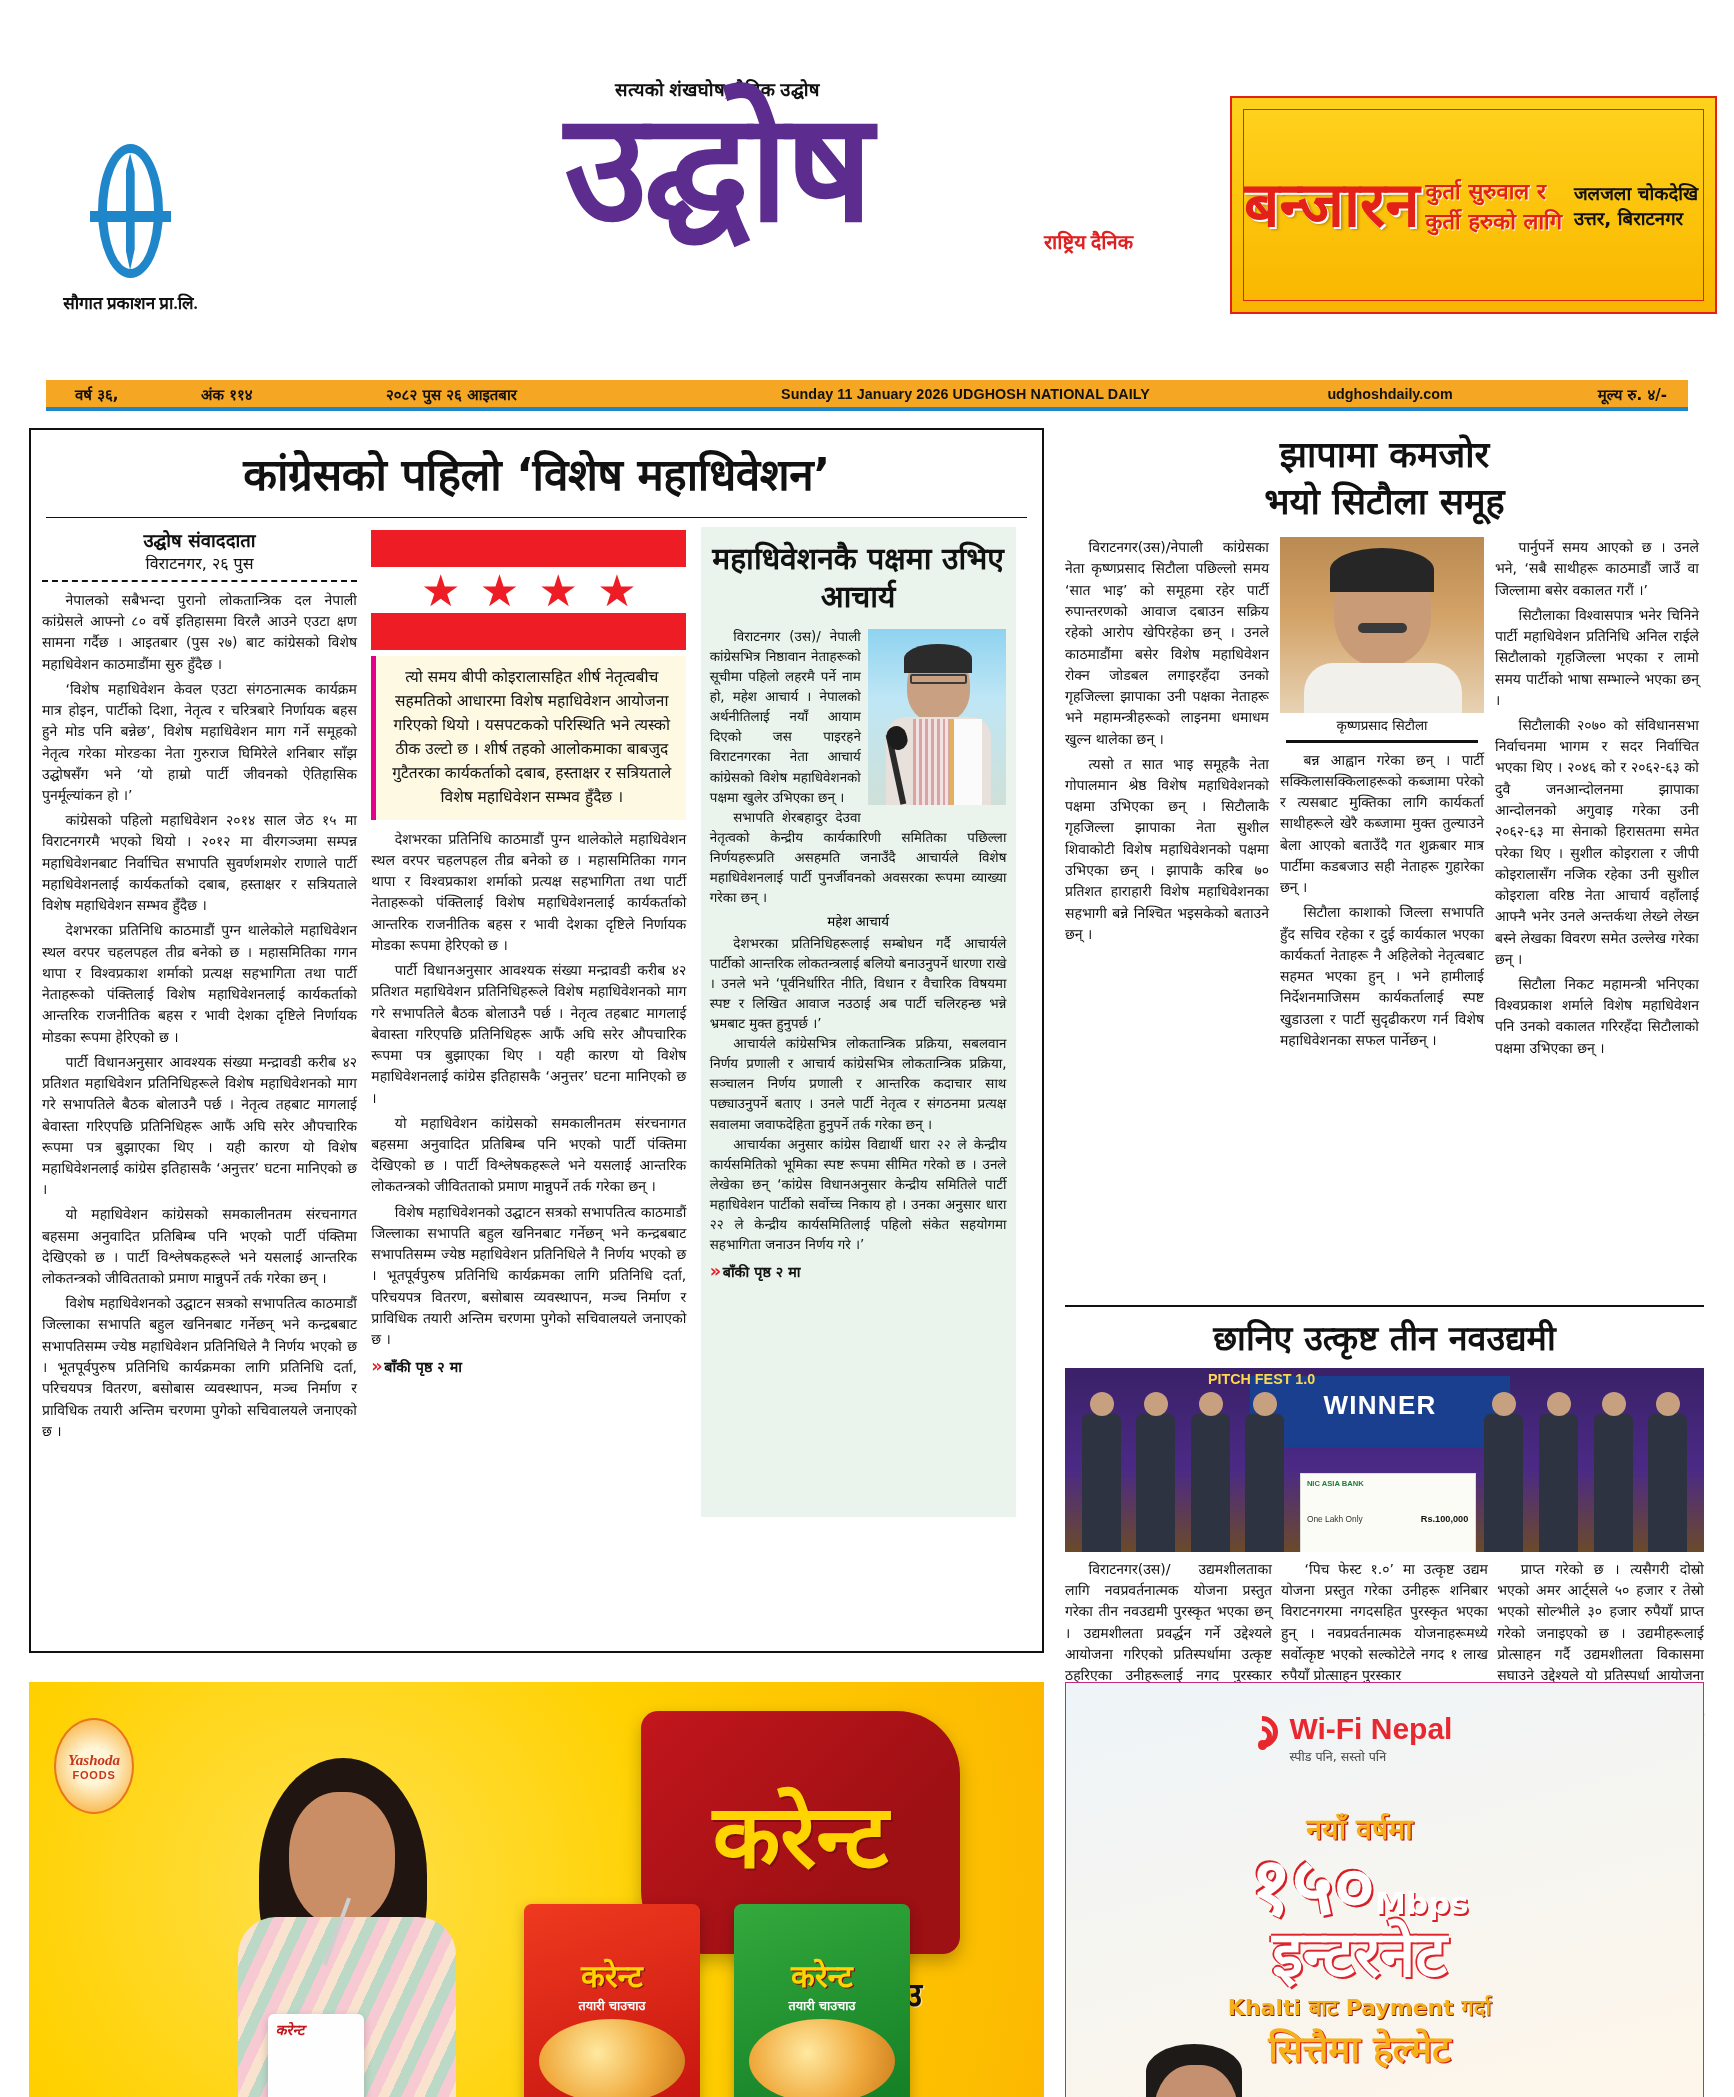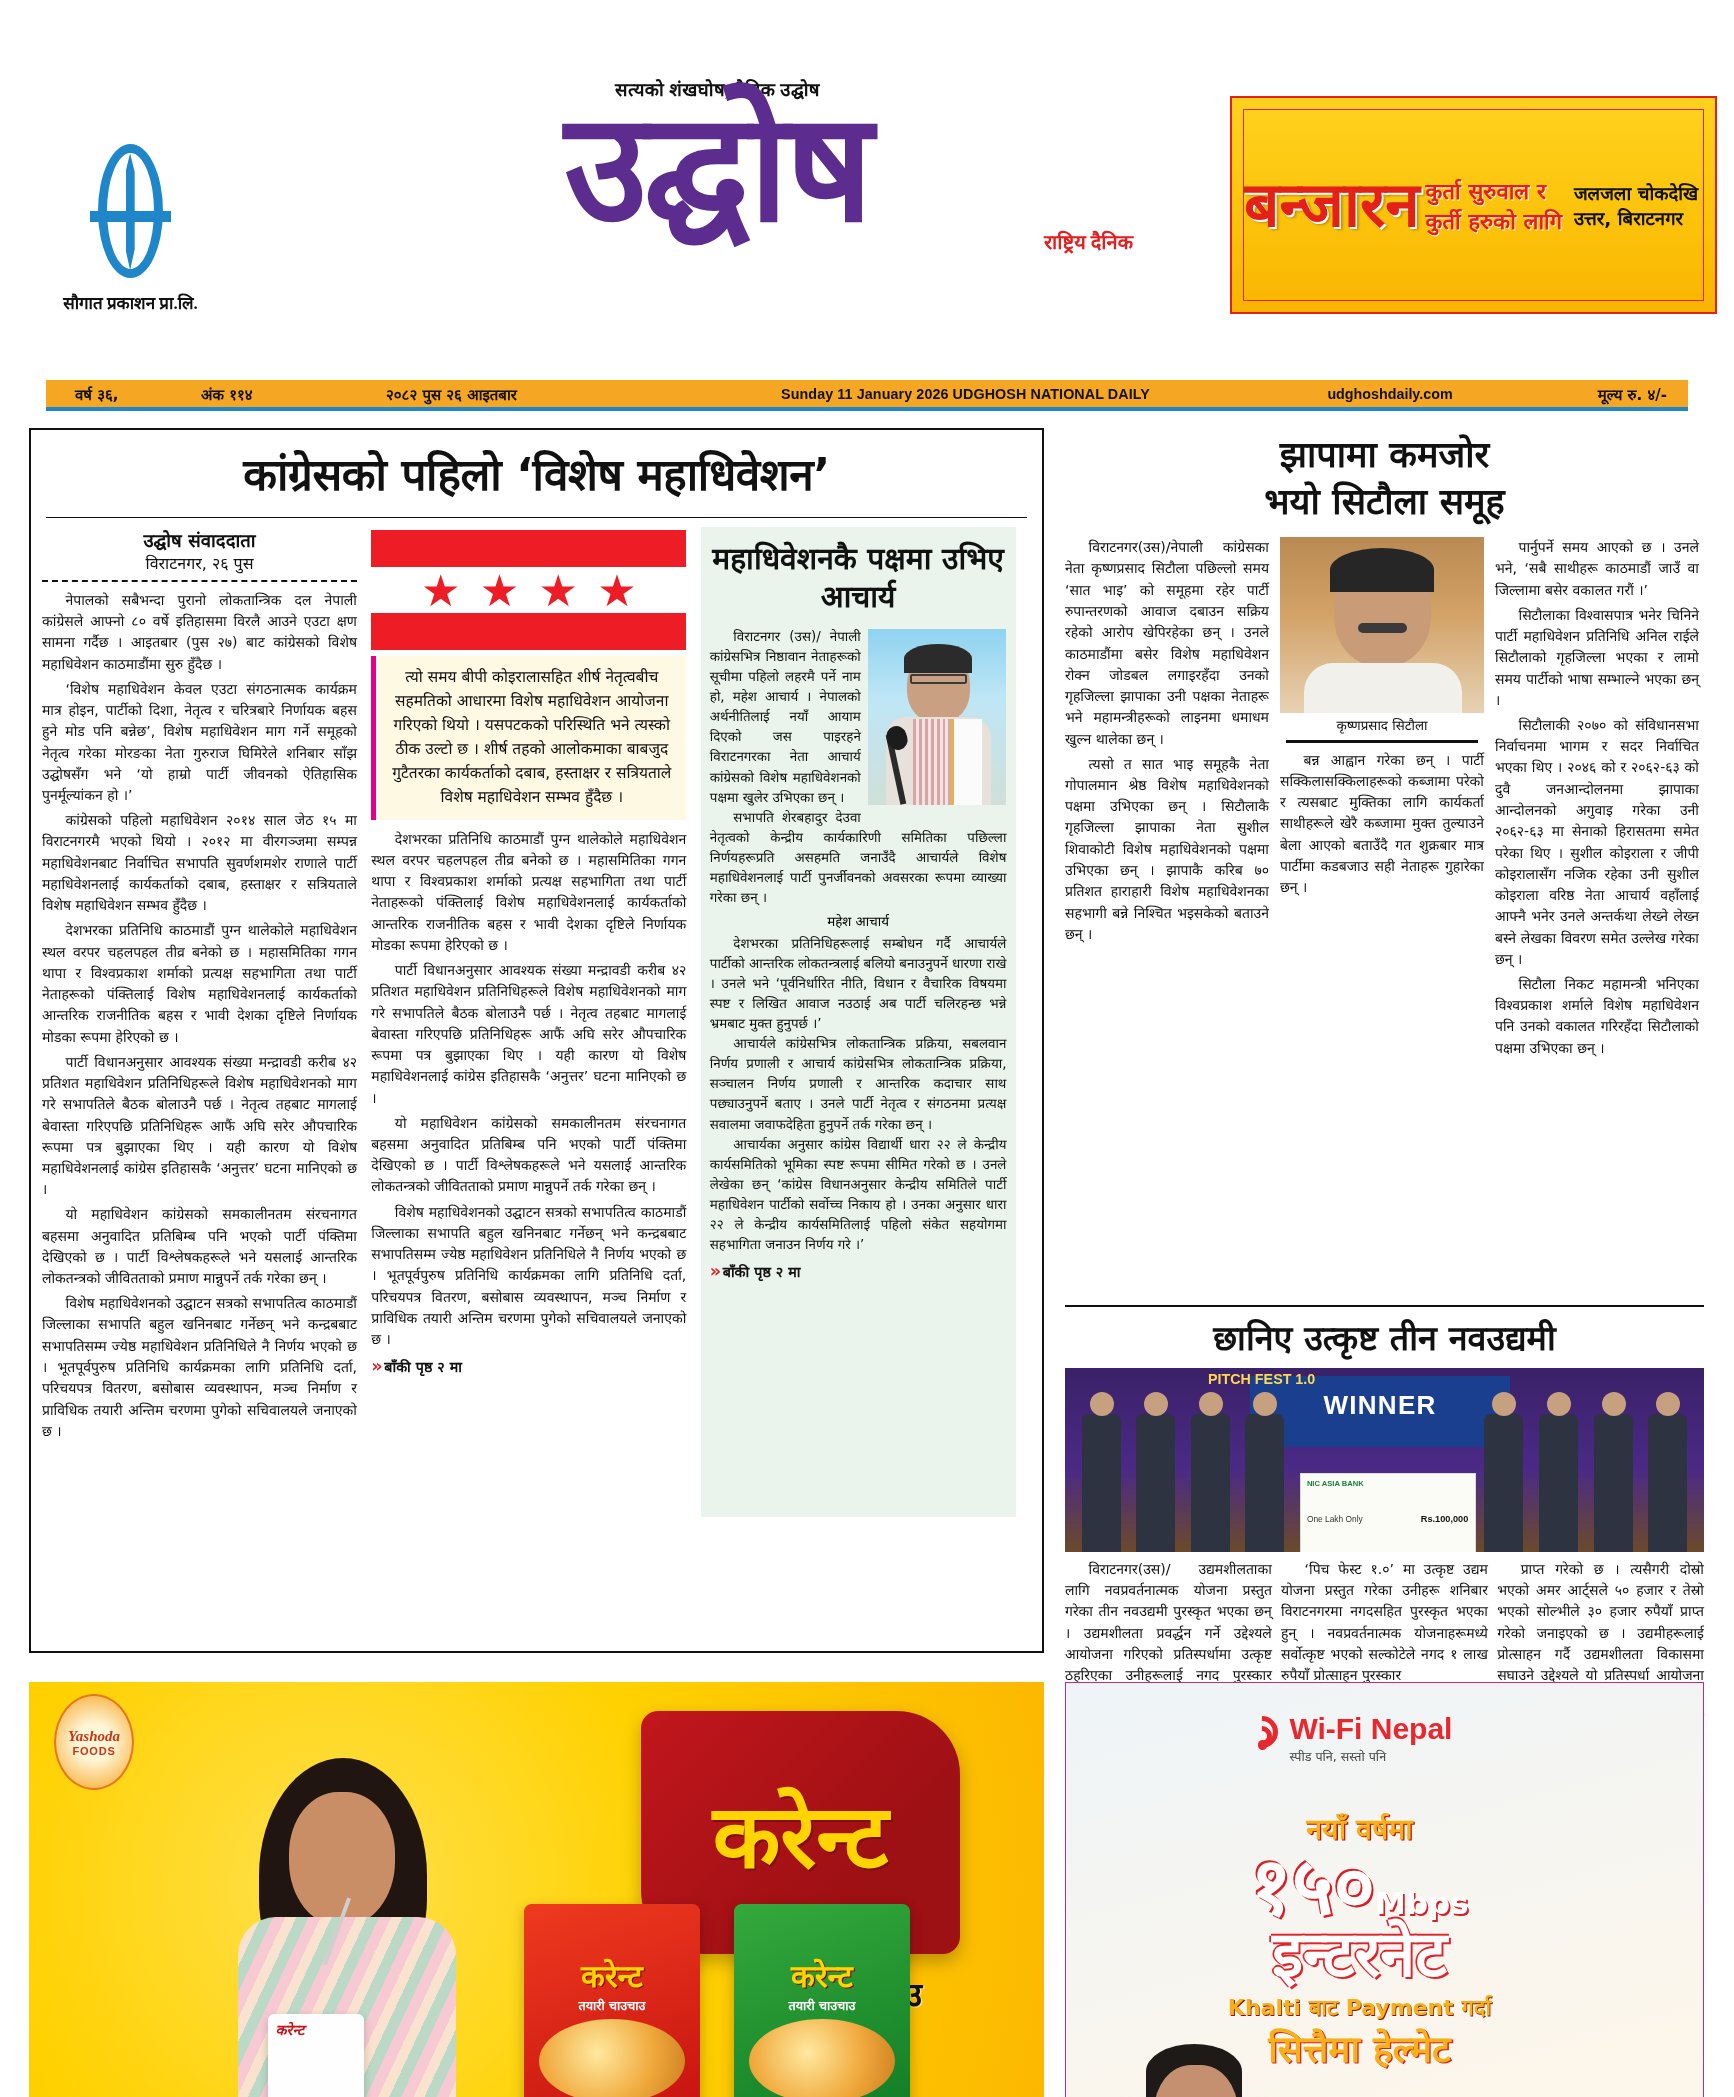--- a/index.html
+++ b/index.html
@@ -251,21 +251,21 @@
   
   .adzone { position: absolute; left: 29px; top: 1682px; width: 1675px; height: 973px; }
 
   
   .ad-current {
     position: absolute; left: 0; top: 0; width: 1015px; height: 453px;
     background: radial-gradient(circle at 30% 45%, #ffe14d 0%, #ffd100 45%, #fcb700 100%);
     overflow: hidden;
   }
   .yashoda {
-    position: absolute; left: 25px; top: 12px; width: 80px; height: 96px;
+    position: absolute; left: 25px; top: 36px; width: 80px; height: 96px;
     background: radial-gradient(circle,#fff6d8 30%,#f7a11a 100%);
     border: 2.9px solid #e8761c; border-radius: 50%;
     display: flex; flex-direction: column; align-items: center; justify-content: center;
   }
   .yashoda .y1 { font-size: 15px; color: #c8361a; font-style: italic; font-weight: 700;
     font-family: "Liberation Serif", serif; }
   .yashoda .y2 { font-size: 11px; color: #c8361a; font-weight: 700; letter-spacing: 0.8px; }
 
   .cur-logo {
     position: absolute; right: 84px; top: 29px; width: 319px; height: 243px;
@@ -492,20 +492,21 @@
         <div class="photo-sitaula">
           <i class="ps-head"></i>
             <i class="ps-hair"></i>
             <i class="ps-mous"></i>
             <i class="ps-body"></i>
         </div>
         <div class="rcap">कृष्णप्रसाद सिटौला</div>
         <div class="capline"></div>
         <div class="body-text">
           <p>बन्न आह्वान गरेका छन् । पार्टी सक्किलासक्किलाहरूको कब्जामा परेको र त्यसबाट मुक्तिका लागि कार्यकर्ता साथीहरूले खेरै कब्जामा मुक्त तुल्याउने बेला आएको बताउँदै गत शुक्रबार मात्र पार्टीमा कडबजाउ सही नेताहरू गुहारेका छन् ।</p>
+          <p>सिटौला काशाको जिल्ला सभापति हुँद सचिव रहेका र दुई कार्यकाल भएका कार्यकर्ता नेताहरू नै अहिलेको नेतृत्वबाट सहमत भएका हुन् । भने हामीलाई निर्देशनमाजिसम कार्यकर्तालाई स्पष्ट खुडाउला र पार्टी सुदृढीकरण गर्न विशेष महाधिवेशनका सफल पार्नेछन् ।</p>
         </div>
       </div>
       <div class="rcol">
         <div class="body-text">
           <p>पार्नुपर्ने समय आएको छ । उनले भने, ‘सबै साथीहरू काठमाडौं जाउँ वा जिल्लामा बसेर वकालत गरौं ।’</p>
           <p>सिटौलाका विश्वासपात्र भनेर चिनिने पार्टी महाधिवेशन प्रतिनिधि अनिल राईले सिटौलाको गृहजिल्ला भएका र लामो समय पार्टीको भाषा सम्भाल्ने भएका छन् ।</p>
           <p>सिटौलाकी २०७० को संविधानसभा निर्वाचनमा भागम र सदर निर्वाचित भएका थिए । २०४६ को र २०६२-६३ को दुवै जनआन्दोलनमा झापाका आन्दोलनको अगुवाइ गरेका उनी २०६२-६३ मा सेनाको हिरासतमा समेत परेका थिए । सुशील कोइराला र जीपी कोइरालासँग नजिक रहेका उनी सुशील कोइराला वरिष्ठ नेता आचार्य वहाँलाई आफ्नै भनेर उनले अन्तर्कथा लेख्ने लेख्न बस्ने लेखका विवरण समेत उल्लेख गरेका छन् ।</p>
           <p>सिटौला निकट महामन्त्री भनिएका विश्वप्रकाश शर्माले विशेष महाधिवेशन पनि उनको वकालत गरिरहँदा सिटौलाको पक्षमा उभिएका छन् ।</p>
         </div>
       </div>

